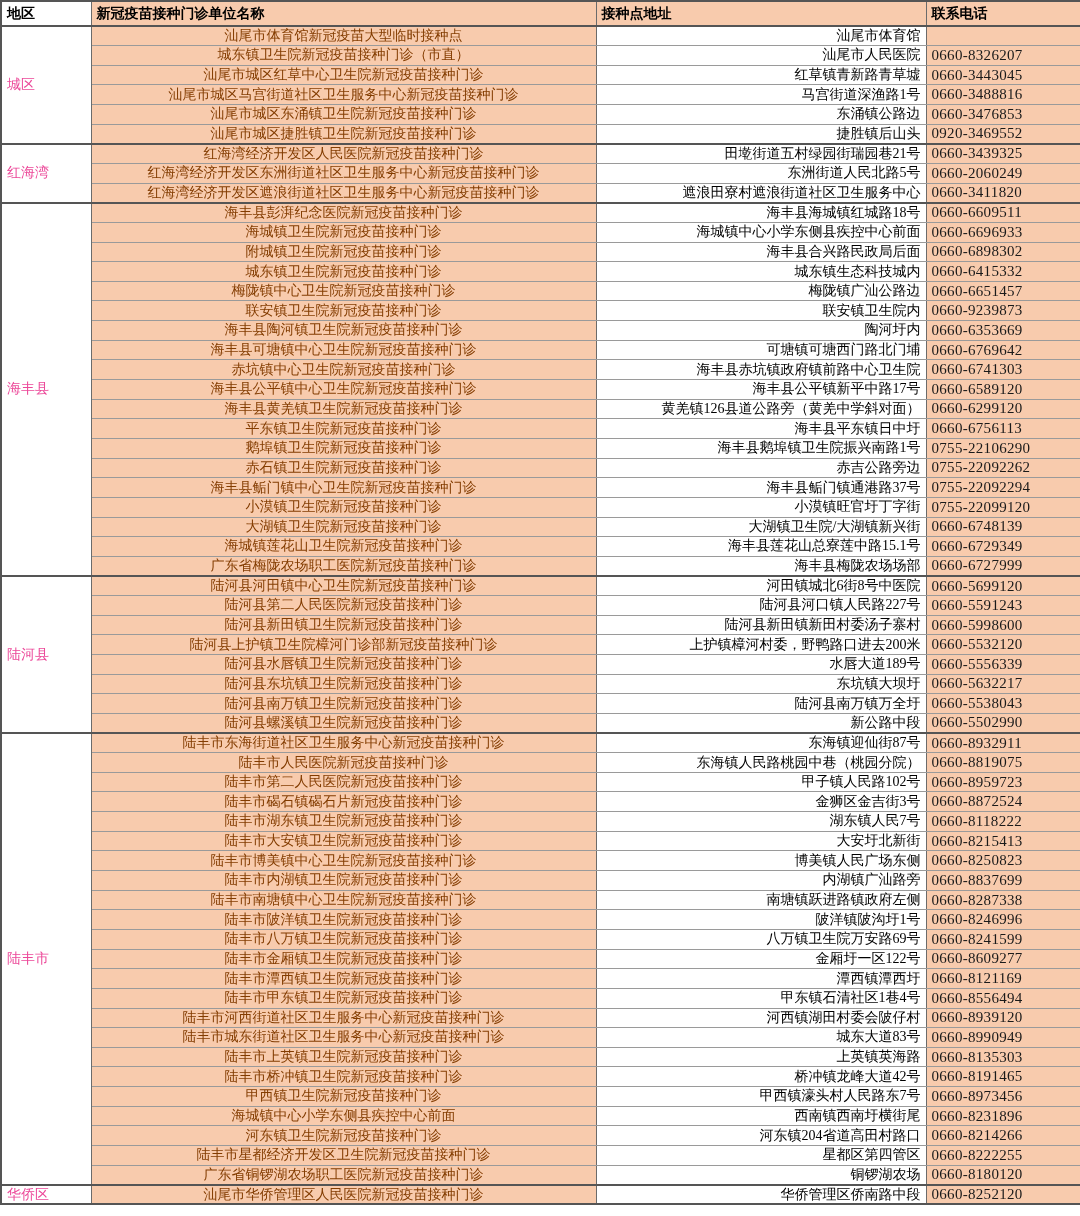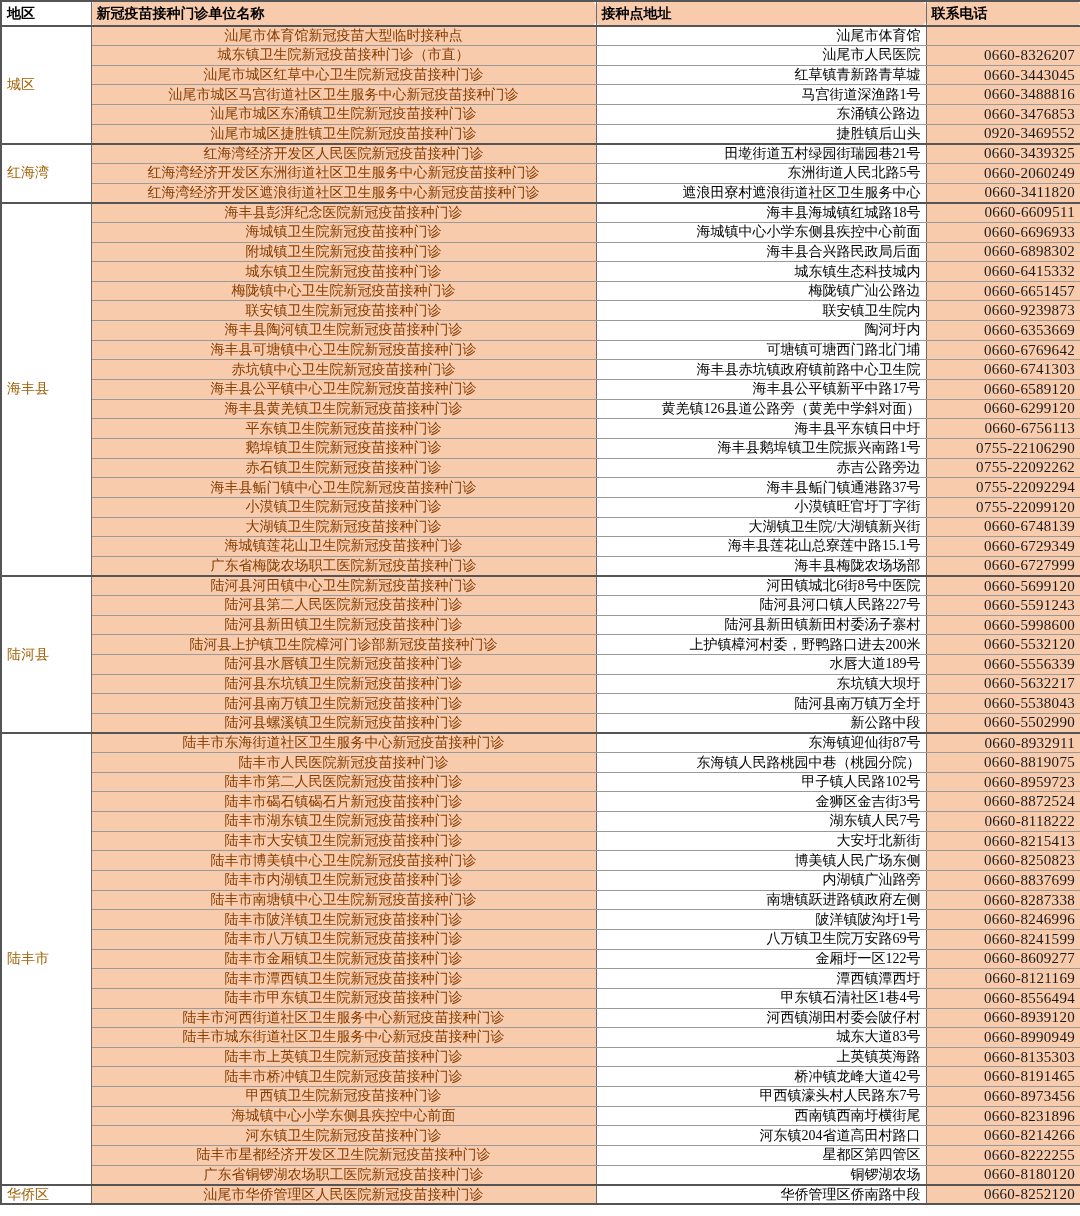--- a/index.html
+++ b/index.html
@@ -34,41 +34,39 @@
     line-height:1;
     text-align:left;
     vertical-align:middle;
     color:#000000;
   }
   thead th{
     height:25px;
     font-weight:bold;
     background:var(--orange);
     border-bottom:1.5px solid var(--group-line);
-    border-radius:6px;
   }
   thead th.region-header{background:#ffffff;}
   tbody td{height:19.65px;}
   td.region-cell{
     background:#ffffff;
-    color:#a16207;
+    color:#ec4899;
     vertical-align:middle;
   }
   td.name-cell{
     background:var(--orange);
     color:var(--name-text);
     text-align:center;
   }
   td.addr-cell{background:#ffffff;color:#000000;text-align:right;}
   td.phone-cell{
     background:var(--orange);
     color:#1a1a1a;
     font-size:15px;
     letter-spacing:0.3px;
-    text-align:right;
   }
   tr.group-start td{border-top:2px solid var(--group-line);}
 </style>
 </head>
 <body>
 
 <table>
   <colgroup>
     <col class="c-region">
     <col class="c-name">

